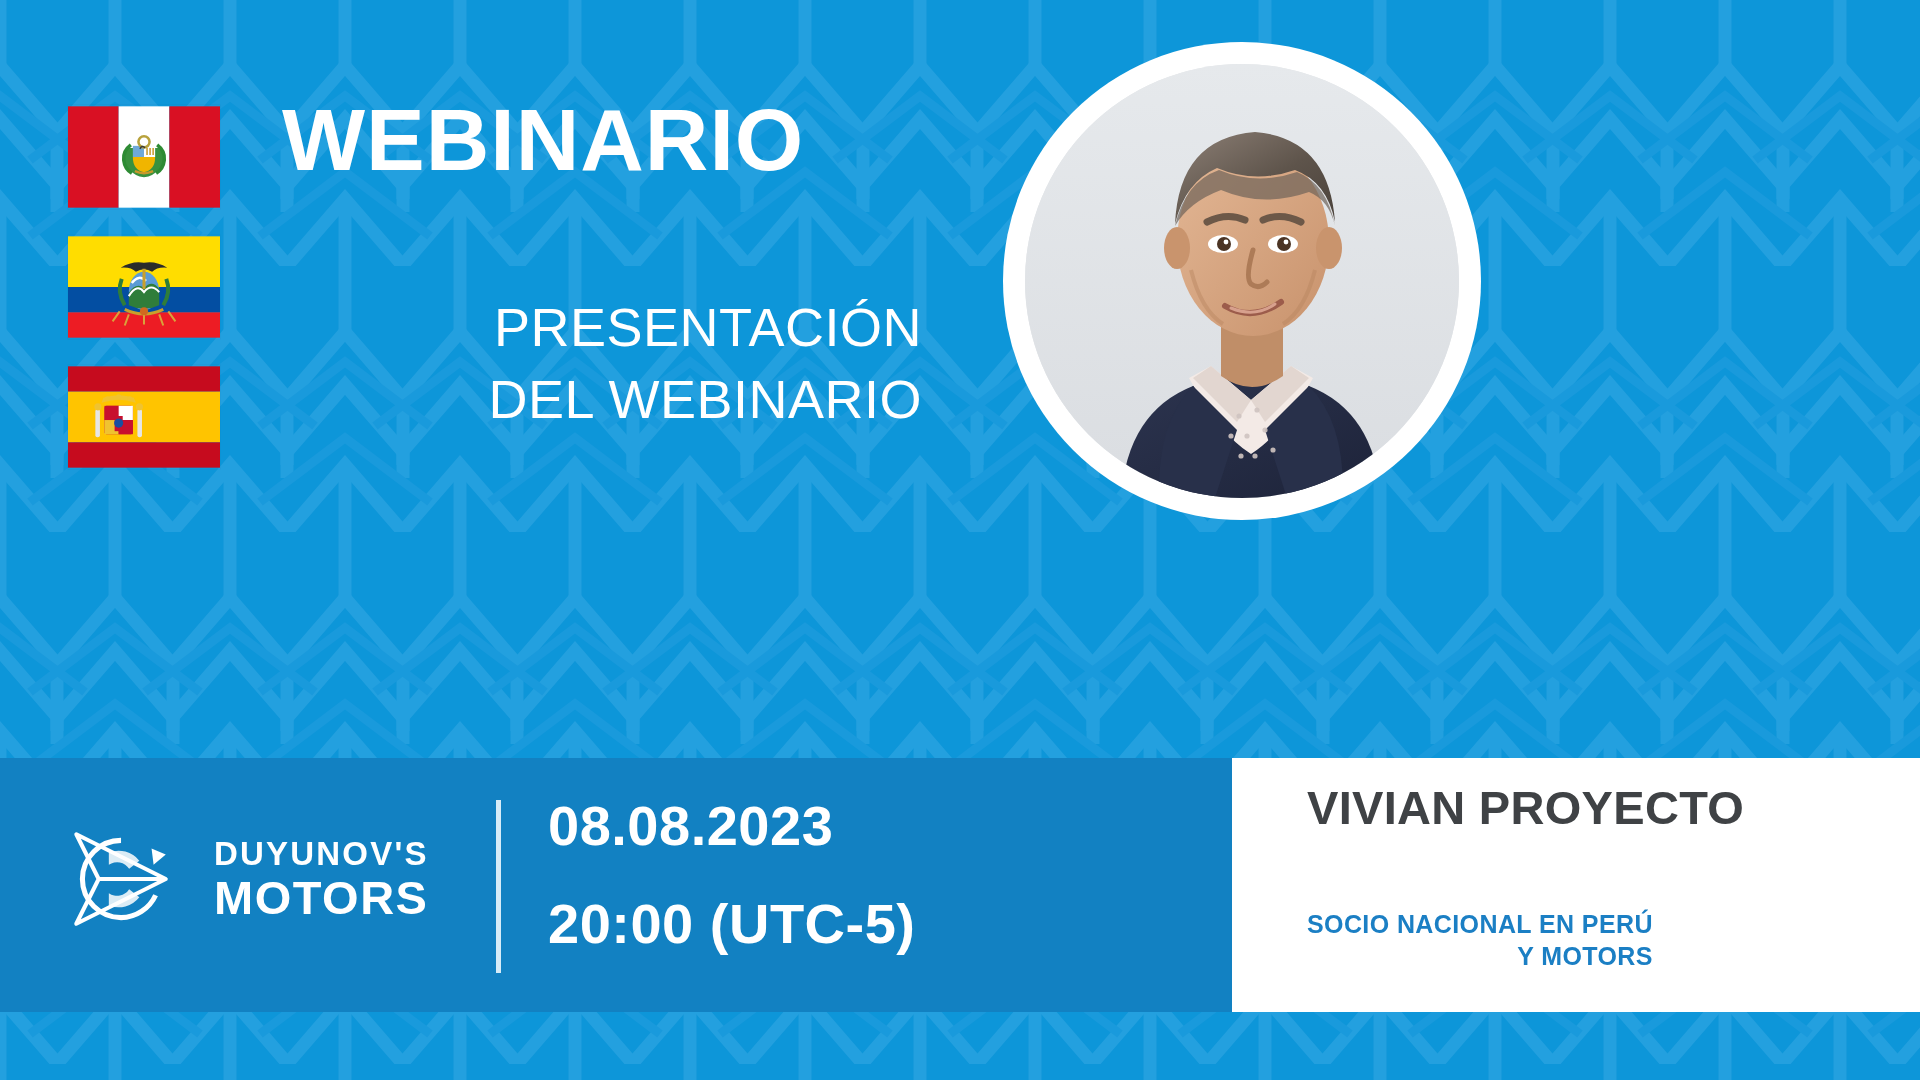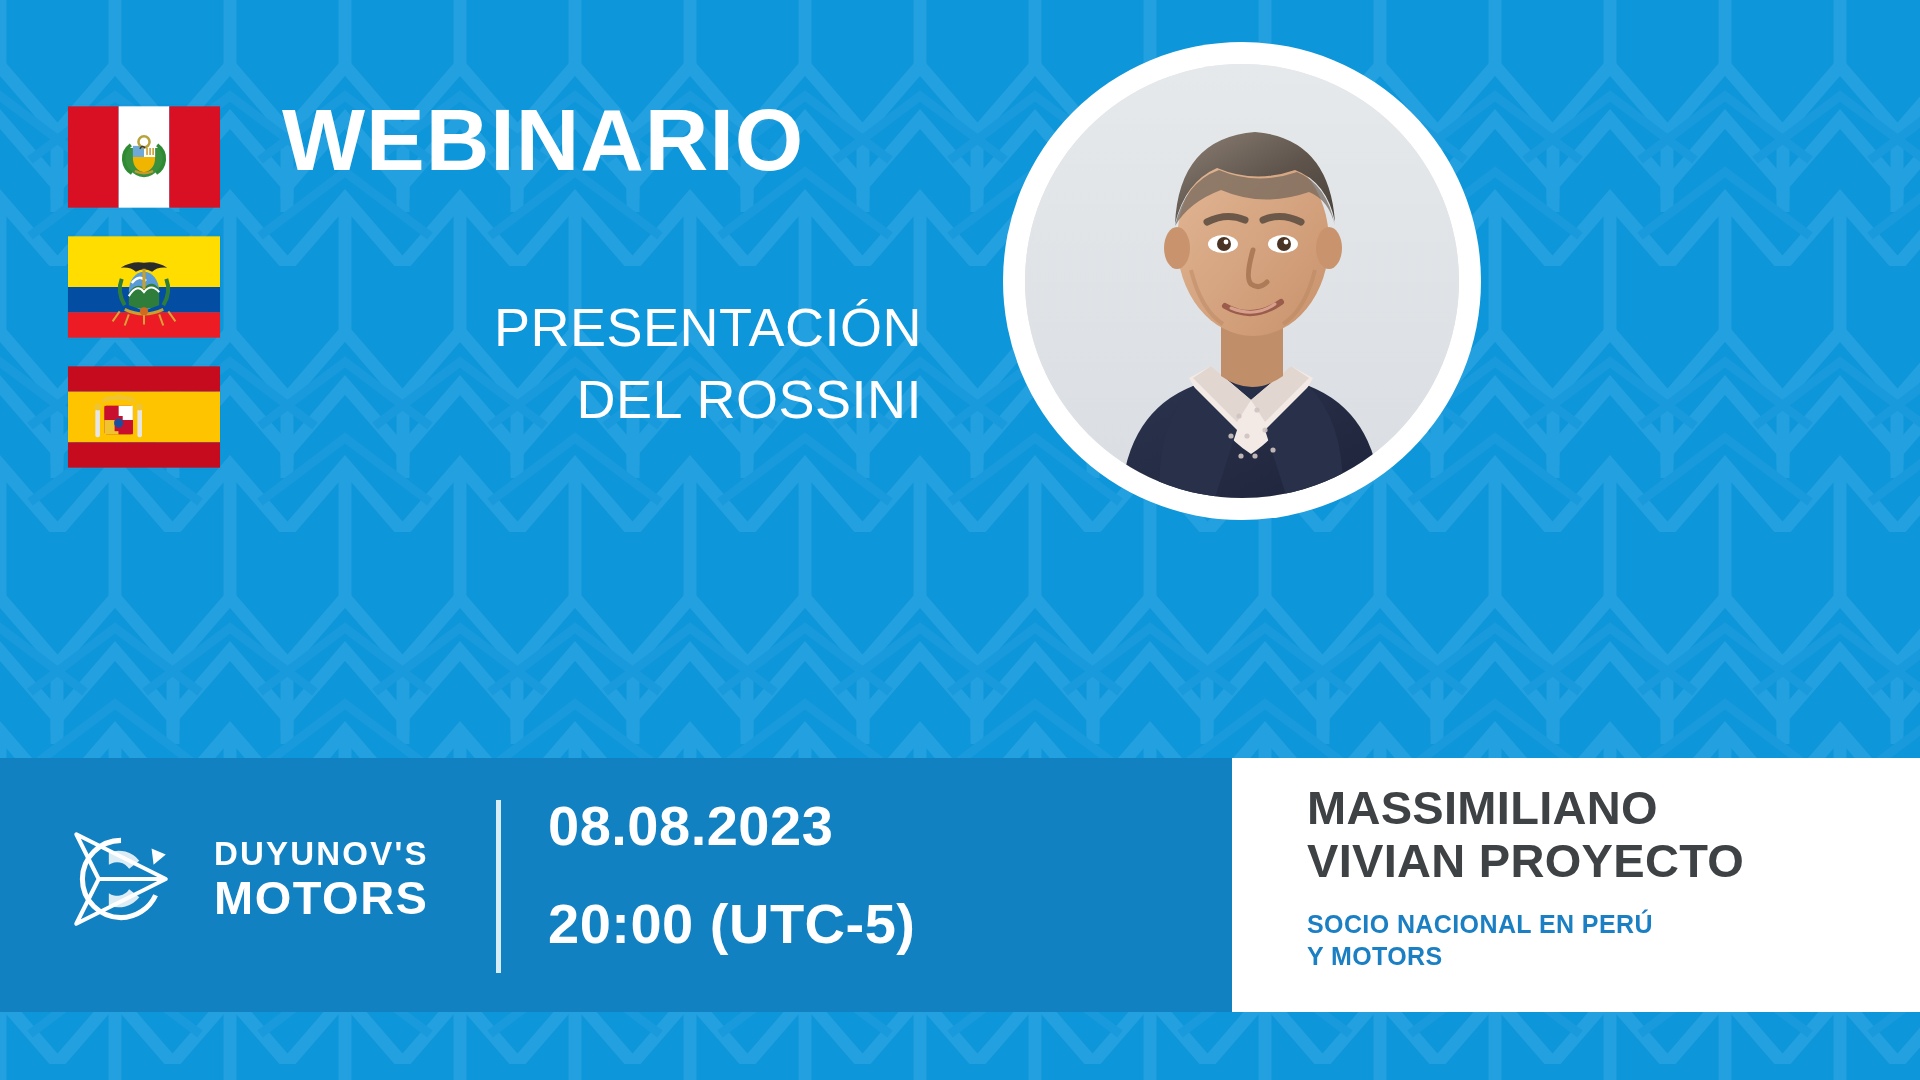--- a/index.html
+++ b/index.html
@@ -180,21 +180,21 @@
   #speaker-role {
     position: absolute;
     left: 75px;
     top: 150px;
     color: #1b7fc4;
     font-size: 25px;
     font-weight: 700;
     line-height: 1.28;
     letter-spacing: 0.4px;
   }
-  #speaker-role span { display: block; white-space: nowrap; }
+  #speaker-role span { display: block; white-space: nowrap; text-align: right; }
 </style>
 </head>
 <body>
 
 <div id="stage">
 
   <div id="bg-pattern">
     <svg width="1920" height="1080" viewBox="0 0 1920 1080" preserveAspectRatio="none" xmlns="http://www.w3.org/2000/svg" aria-hidden="true">
       <defs>
         <pattern id="hexArrows" x="0" y="0" width="230" height="266" patternUnits="userSpaceOnUse">
@@ -304,21 +304,21 @@
         </g>
       </svg>
     </div>
 
   </div>
 
   <div id="headline-block">
     <div id="title-webinario">WEBINARIO</div>
     <div id="subtitle">
       <span class="sub-line">PRESENTACIÓN</span>
-      <span class="sub-line">DEL ROSSINI</span>
+      <span class="sub-line">DEL WEBINARIO</span>
     </div>
   </div>
 
   <div id="portrait-wrap">
     <div id="portrait-inner">
       <div id="portrait-photo">
         <svg viewBox="0 0 434 434" xmlns="http://www.w3.org/2000/svg">
           <defs>
             <linearGradient id="bgGrad" x1="0" y1="0" x2="0" y2="1">
               <stop offset="0%" stop-color="#e6e9ec"></stop>
@@ -421,21 +421,20 @@
 
   <div id="divider"></div>
 
   <div id="datetime">
     <span class="dt-line" id="dt-date">08.08.2023</span>
     <span class="dt-line" id="dt-time">20:00 (UTC-5)</span>
   </div>
 
   <div id="speaker-panel">
     <div id="speaker-name">
-      <span>MASSIMILIANO</span>
       <span>VIVIAN PROYECTO</span>
     </div>
     <div id="speaker-role">
       <span>SOCIO NACIONAL EN PERÚ</span>
       <span>Y MOTORS</span>
     </div>
   </div>
 
 </div>
 

